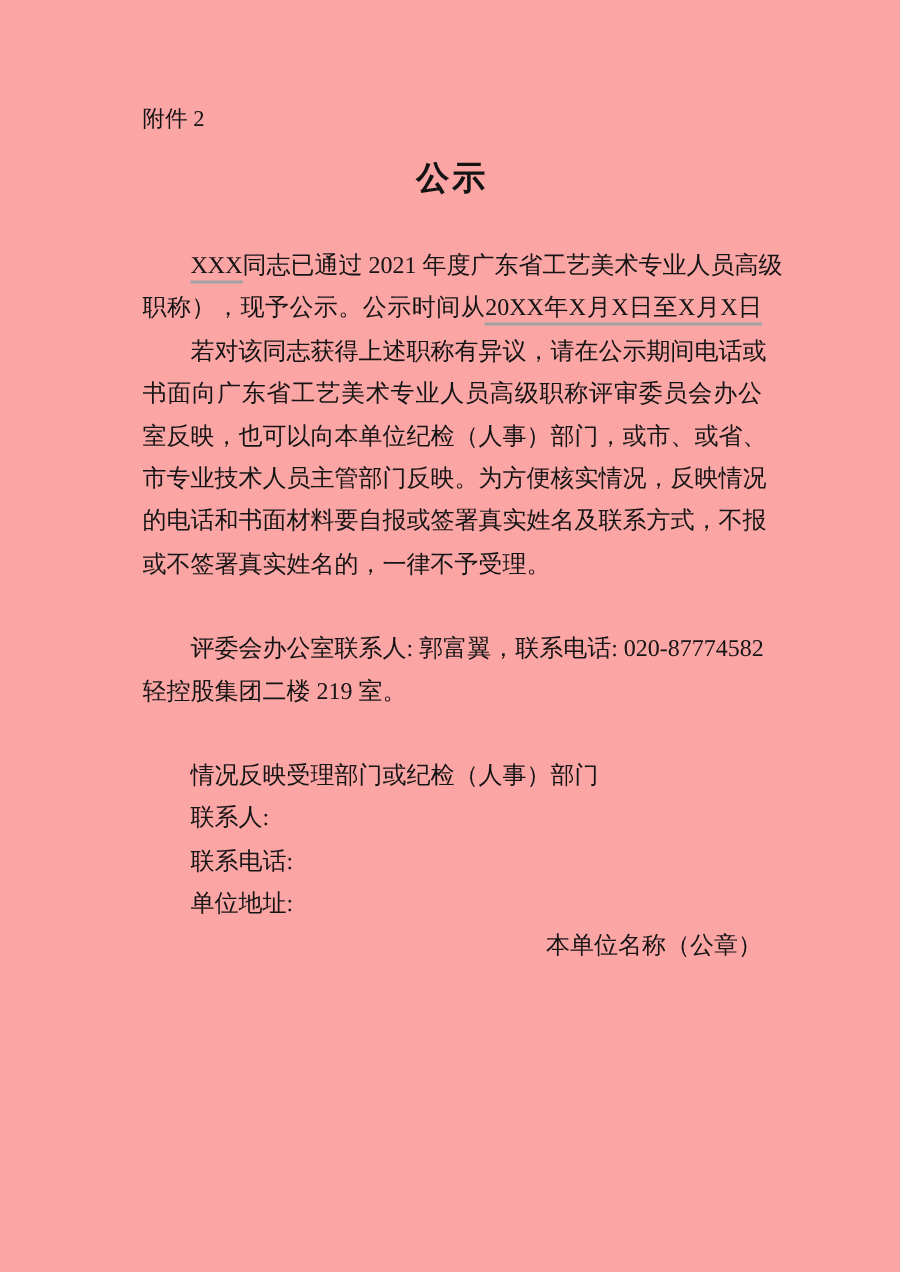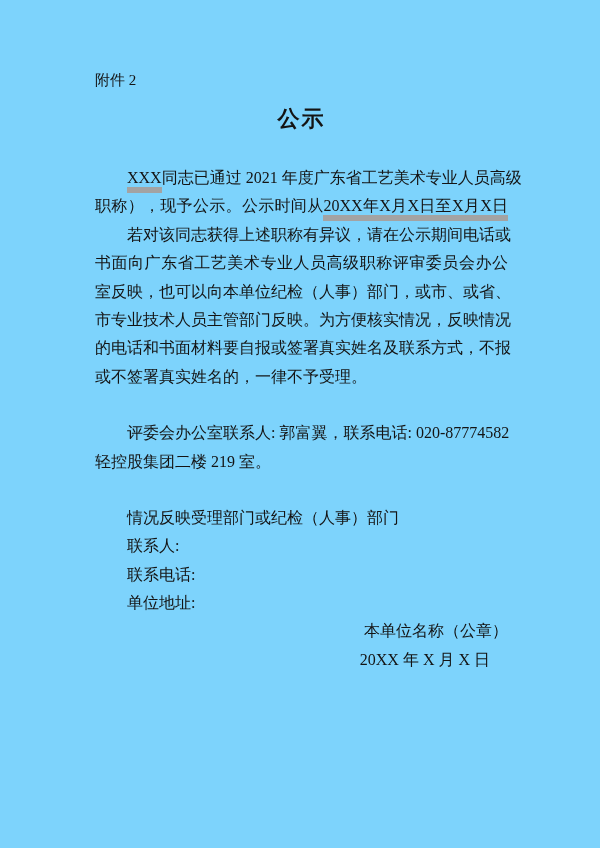--- a/index.html
+++ b/index.html
@@ -4,21 +4,21 @@
 <style>
   html, body {
     margin: 0;
     padding: 0;
     background: #ffffff;
   }
   .page {
     position: relative;
     width: 600px;
     height: 848px;
-    background: #7dd3fc;
+    background: #fca5a5;
     color: #141414;
     font-family: "Liberation Serif", "DejaVu Serif", serif;
     box-sizing: border-box;
     padding: 68px 92px 0 95px;
     overflow: hidden;
   }
   .attachment {
     font-size: 15px;
     line-height: 24px;
     text-align: left;
@@ -46,21 +46,21 @@
     text-align: left;
     text-align-last: left;
   }
   .indent {
     padding-left: 32px;
   }
   .gap {
     height: 28px;
   }
   .u {
-    border-bottom: 6px solid #a3a3a3;
+    border-bottom: 2px solid #a3a3a3;
     padding-bottom: 1px;
   }
   .blank {
     display: inline-block;
     width: 113px;
     height: 14px;
     border-bottom: 1px solid #222;
     vertical-align: baseline;
   }
   .sig-line {
@@ -100,16 +100,15 @@
     <div class="line short">轻控股集团二楼 219 室。</div>
 
     <div class="gap"></div>
 
     <div class="line short indent">情况反映受理部门或纪检（人事）部门</div>
     <div class="line short indent">联系人:</div>
     <div class="line short indent">联系电话:</div>
     <div class="line short indent">单位地址:</div>
 
     <div class="sig-line">本单位名称（公章）</div>
-    <div class="sig-line date">20XX 年 X 月 X 日</div>
 
   </div>
 </div>
 
 </body></html>

